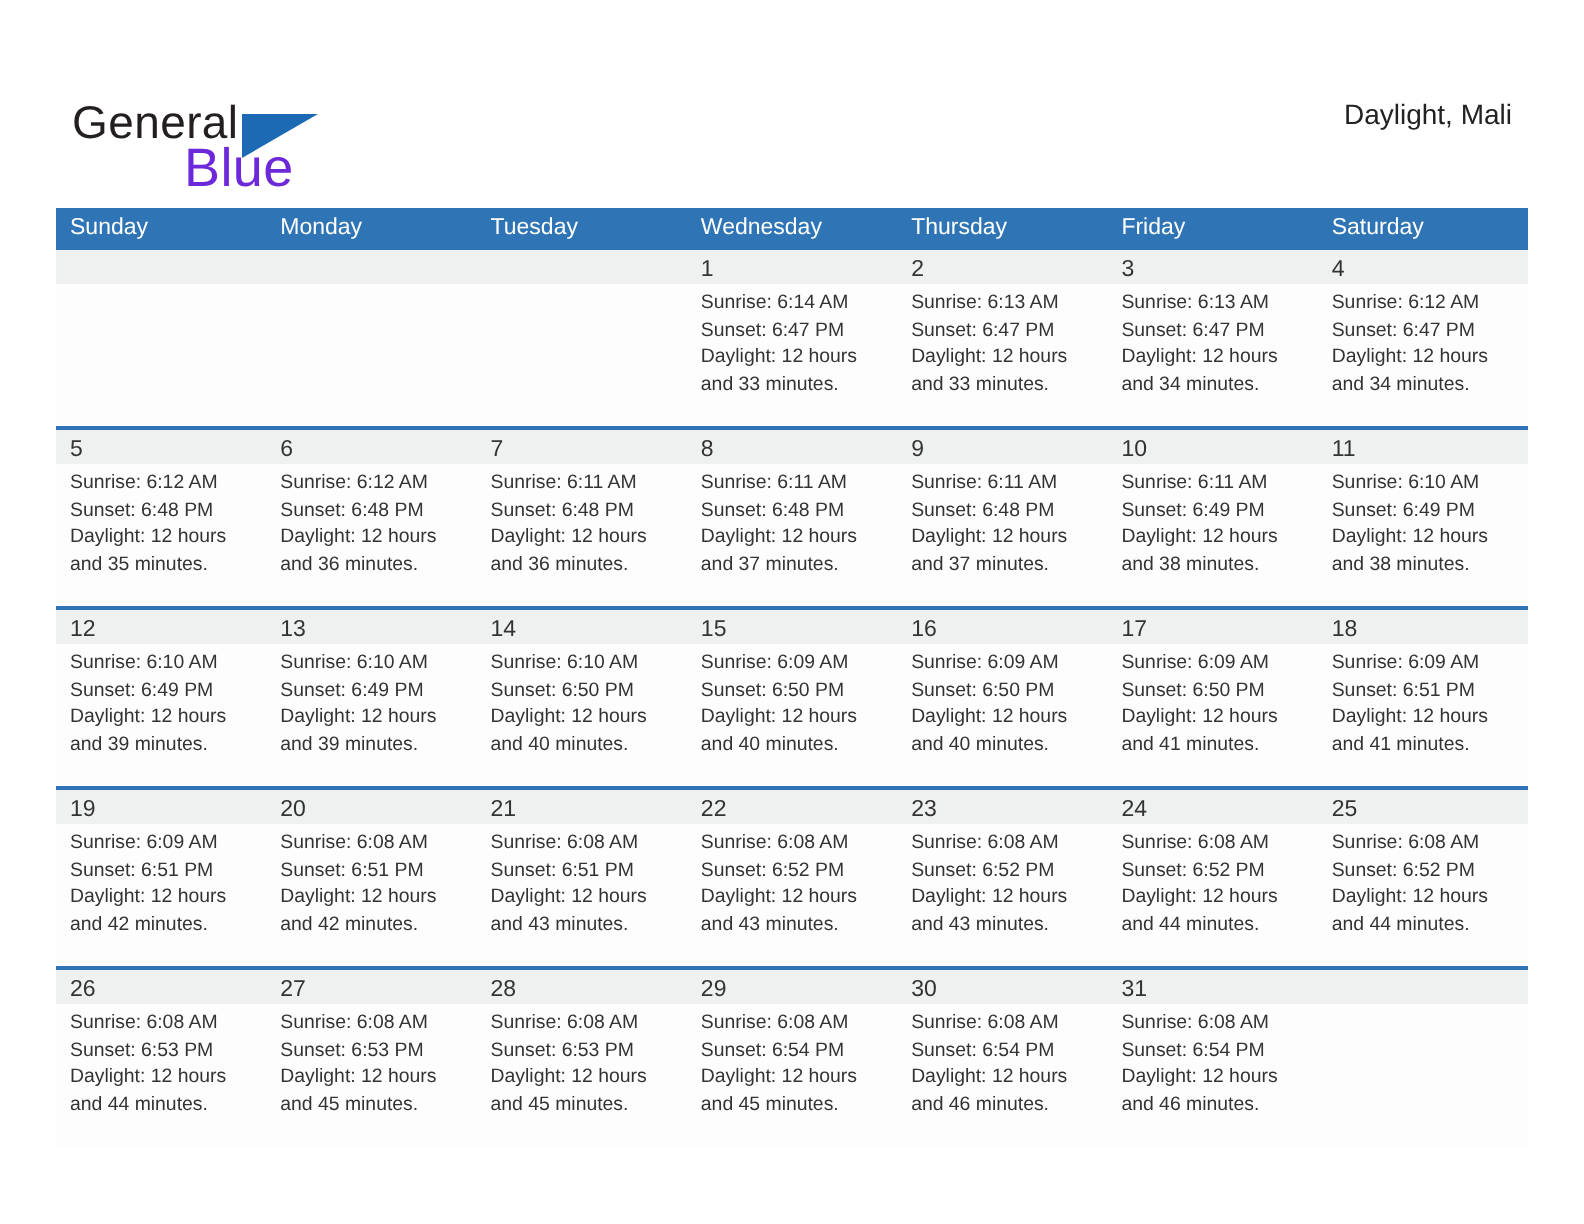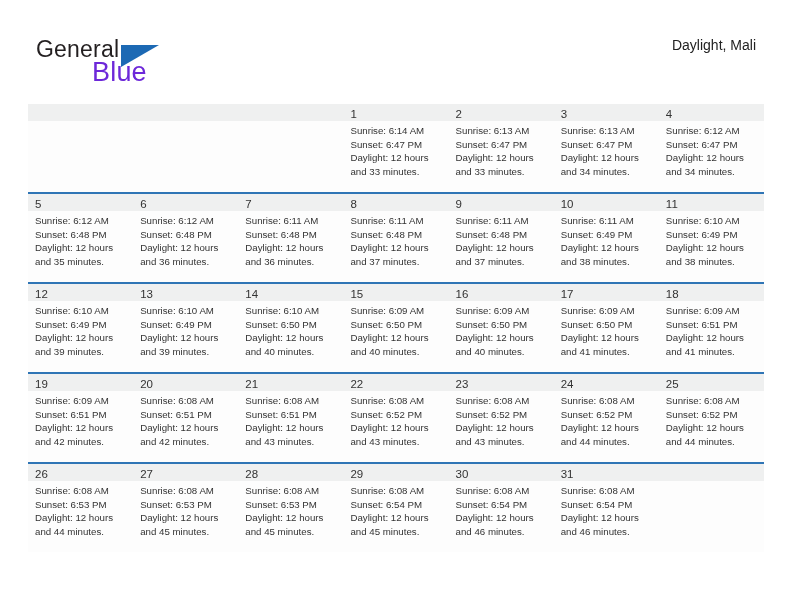--- a/index.html
+++ b/index.html
@@ -18,21 +18,21 @@
     position: relative;
     width: 792px;
     height: 612px;
     box-sizing: border-box;
   }
 
   
   .header {
     position: absolute;
     left: 0;
-    top: 0;
+    top: 12px;
     width: 792px;
     height: 100px;
   }
   .logo {
     position: absolute;
     left: 36px;
     top: 36px;
     width: 180px;
     height: 50px;
   }
@@ -157,20 +157,29 @@
     </div>
 
     <div class="title-block">
       <div class="cal-subtitle">Daylight, Mali</div>
     </div>
 
   </div>
 
   <div class="calendar">
 
+    <div class="weekday-row">
+      <div class="weekday">Sunday</div>
+      <div class="weekday">Monday</div>
+      <div class="weekday">Tuesday</div>
+      <div class="weekday">Wednesday</div>
+      <div class="weekday">Thursday</div>
+      <div class="weekday">Friday</div>
+      <div class="weekday">Saturday</div>
+    </div>
 
     <div class="week-row first">
       <div class="day-cell empty">
         <div class="day-number-band"><span class="day-number"></span></div>
 
       </div>
       <div class="day-cell empty">
         <div class="day-number-band"><span class="day-number"></span></div>
 
       </div>

